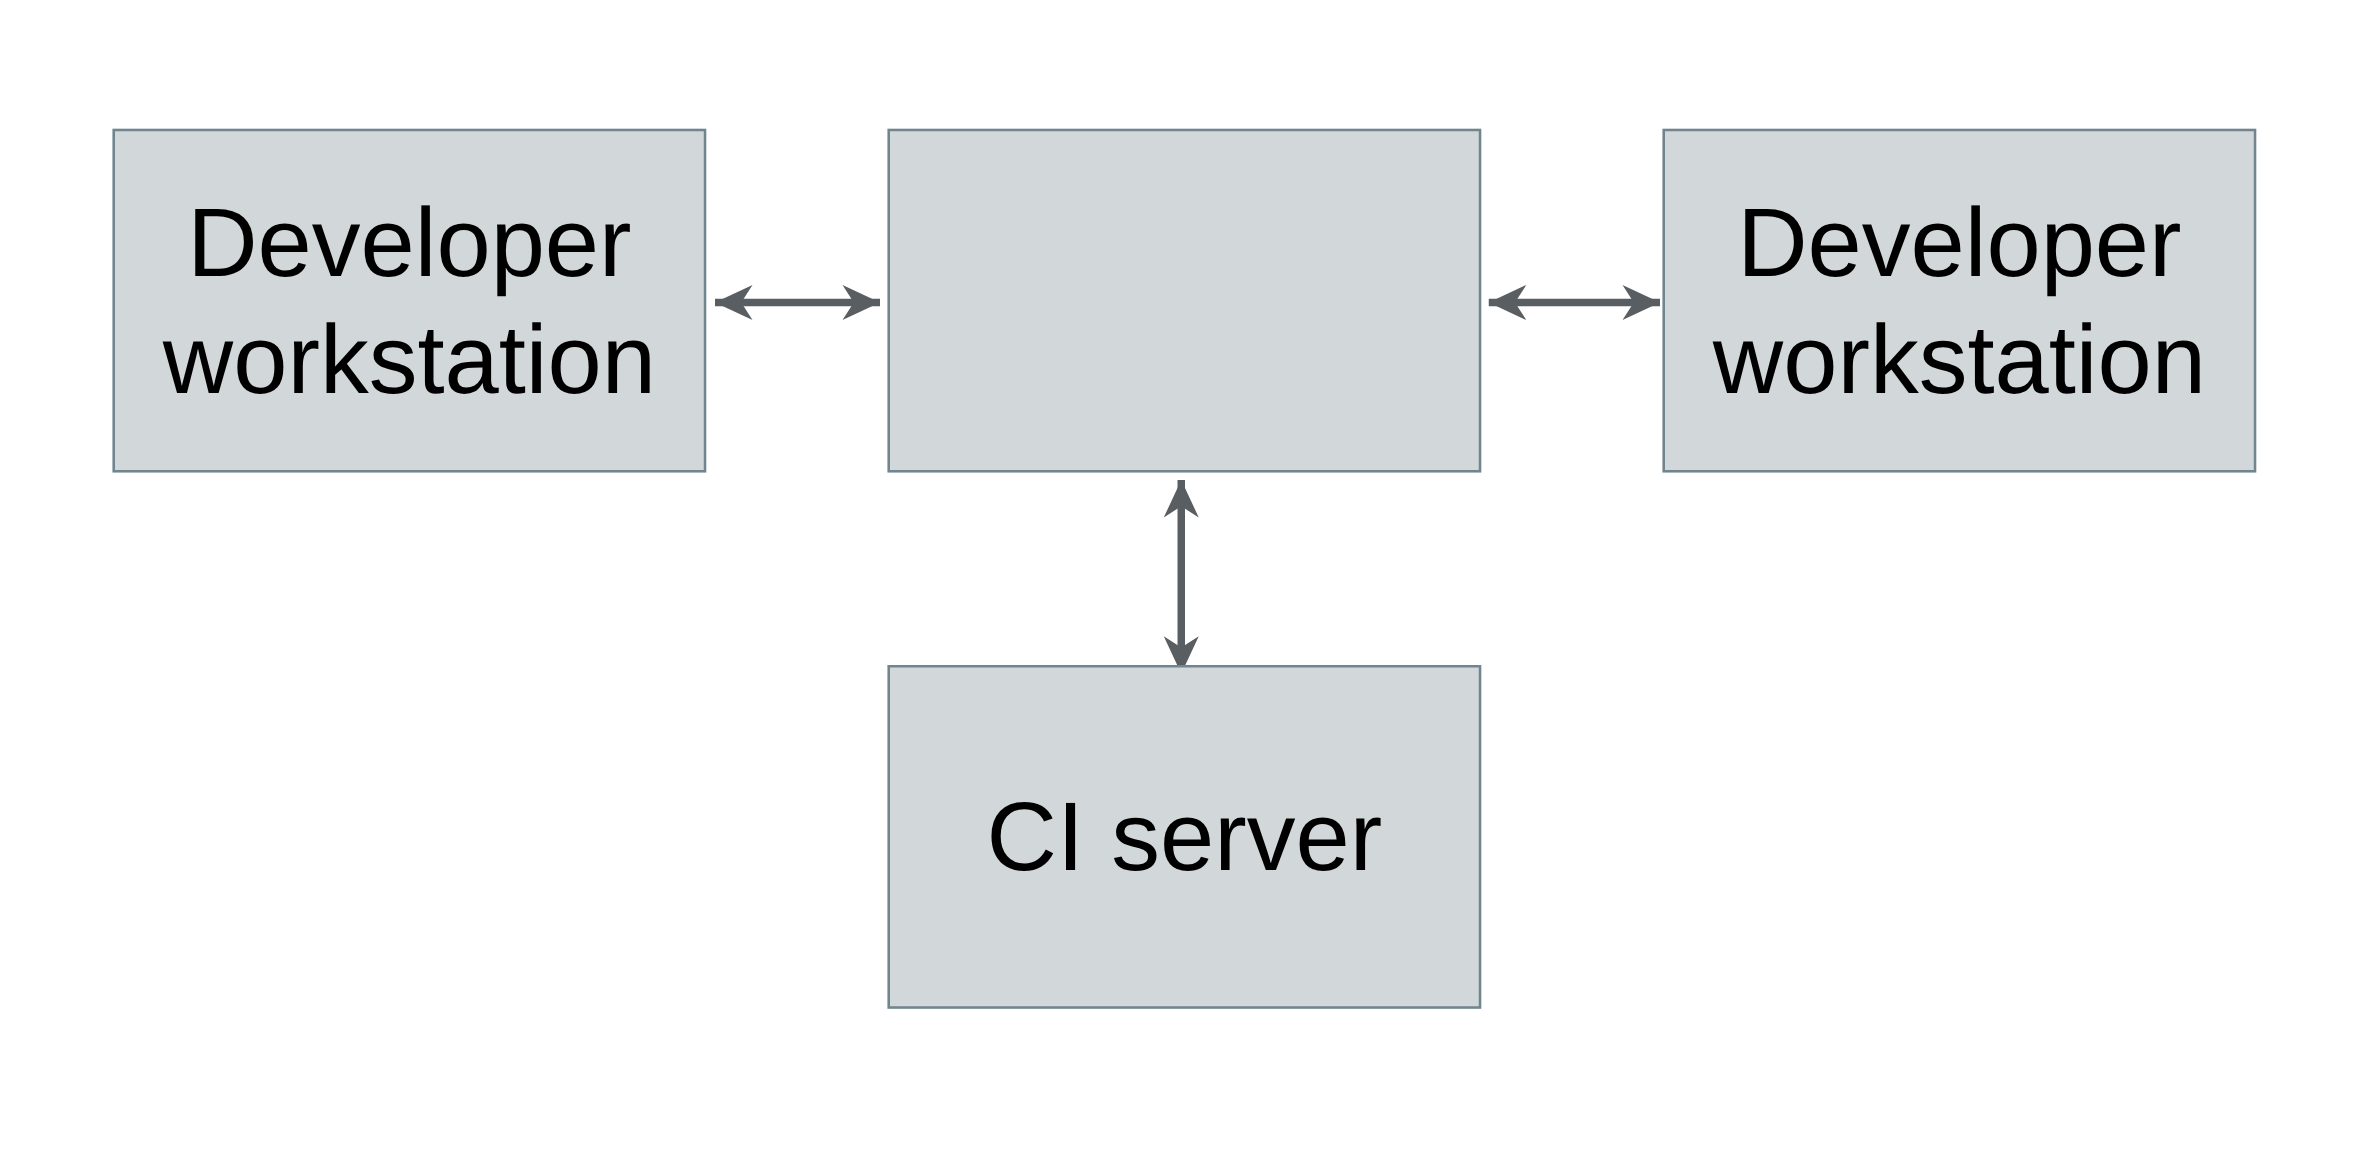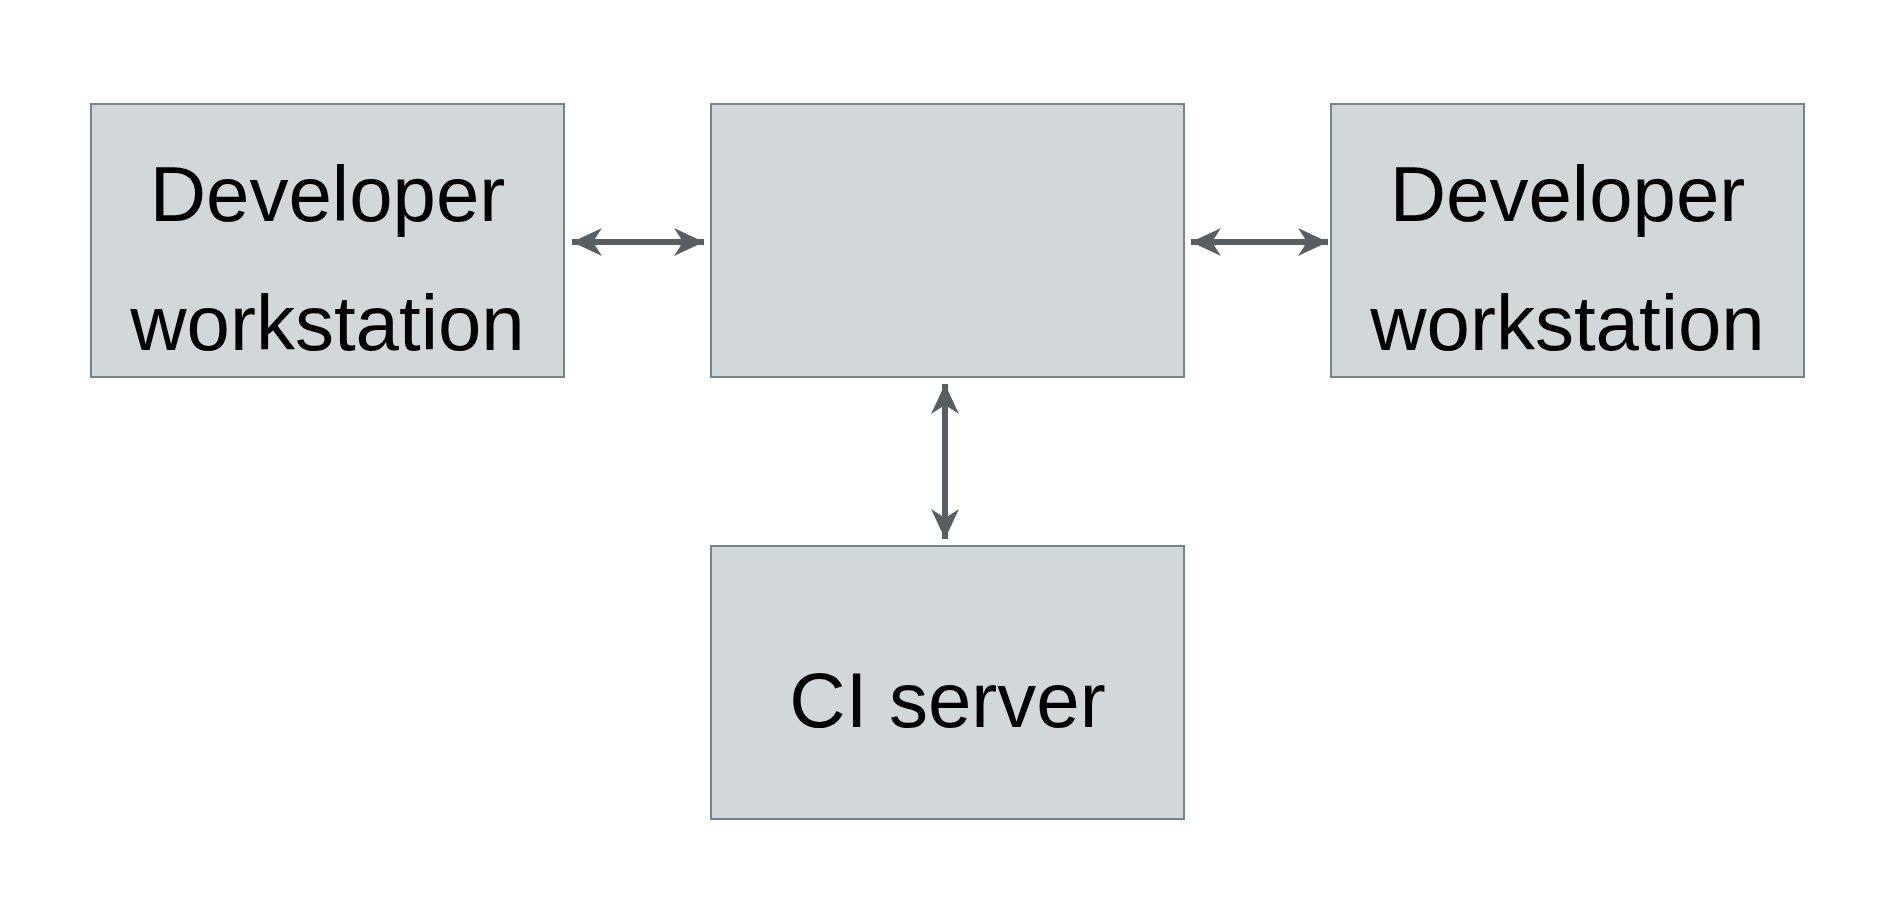--- a/index.html
+++ b/index.html
@@ -27,21 +27,21 @@
     align-items:center;
     justify-content:center;
   }
   .node-label{
     text-align:center;
     font-size:78px;
     line-height:1.18;
     color:var(--text-color);
     letter-spacing:0px;
   }
-  .node-label .line{display:block;margin-top:36px;}
+  .node-label .line{display:block;}
   .connector-layer{
     position:absolute;
     left:0;top:0;
     width:1900px;
     height:922px;
     pointer-events:none;
   }
   .connector-layer line{
     stroke:var(--arrow-color);
     stroke-width:6;
@@ -78,19 +78,19 @@
     </div>
   </div>
 
   <div class="node" style="left:1330px;top:103px;width:475px;height:275px;">
     <div class="node-label">
       <span class="line">Developer</span>
       <span class="line">workstation</span>
     </div>
   </div>
 
-  <div class="node" style="left:710px;top:545px;width:475px;height:275px;">
+  <div class="node" style="left:710px;top:532px;width:475px;height:275px;">
     <div class="node-label">
       <span class="line">CI server</span>
     </div>
   </div>
 
 </div>
 
 </body></html>

